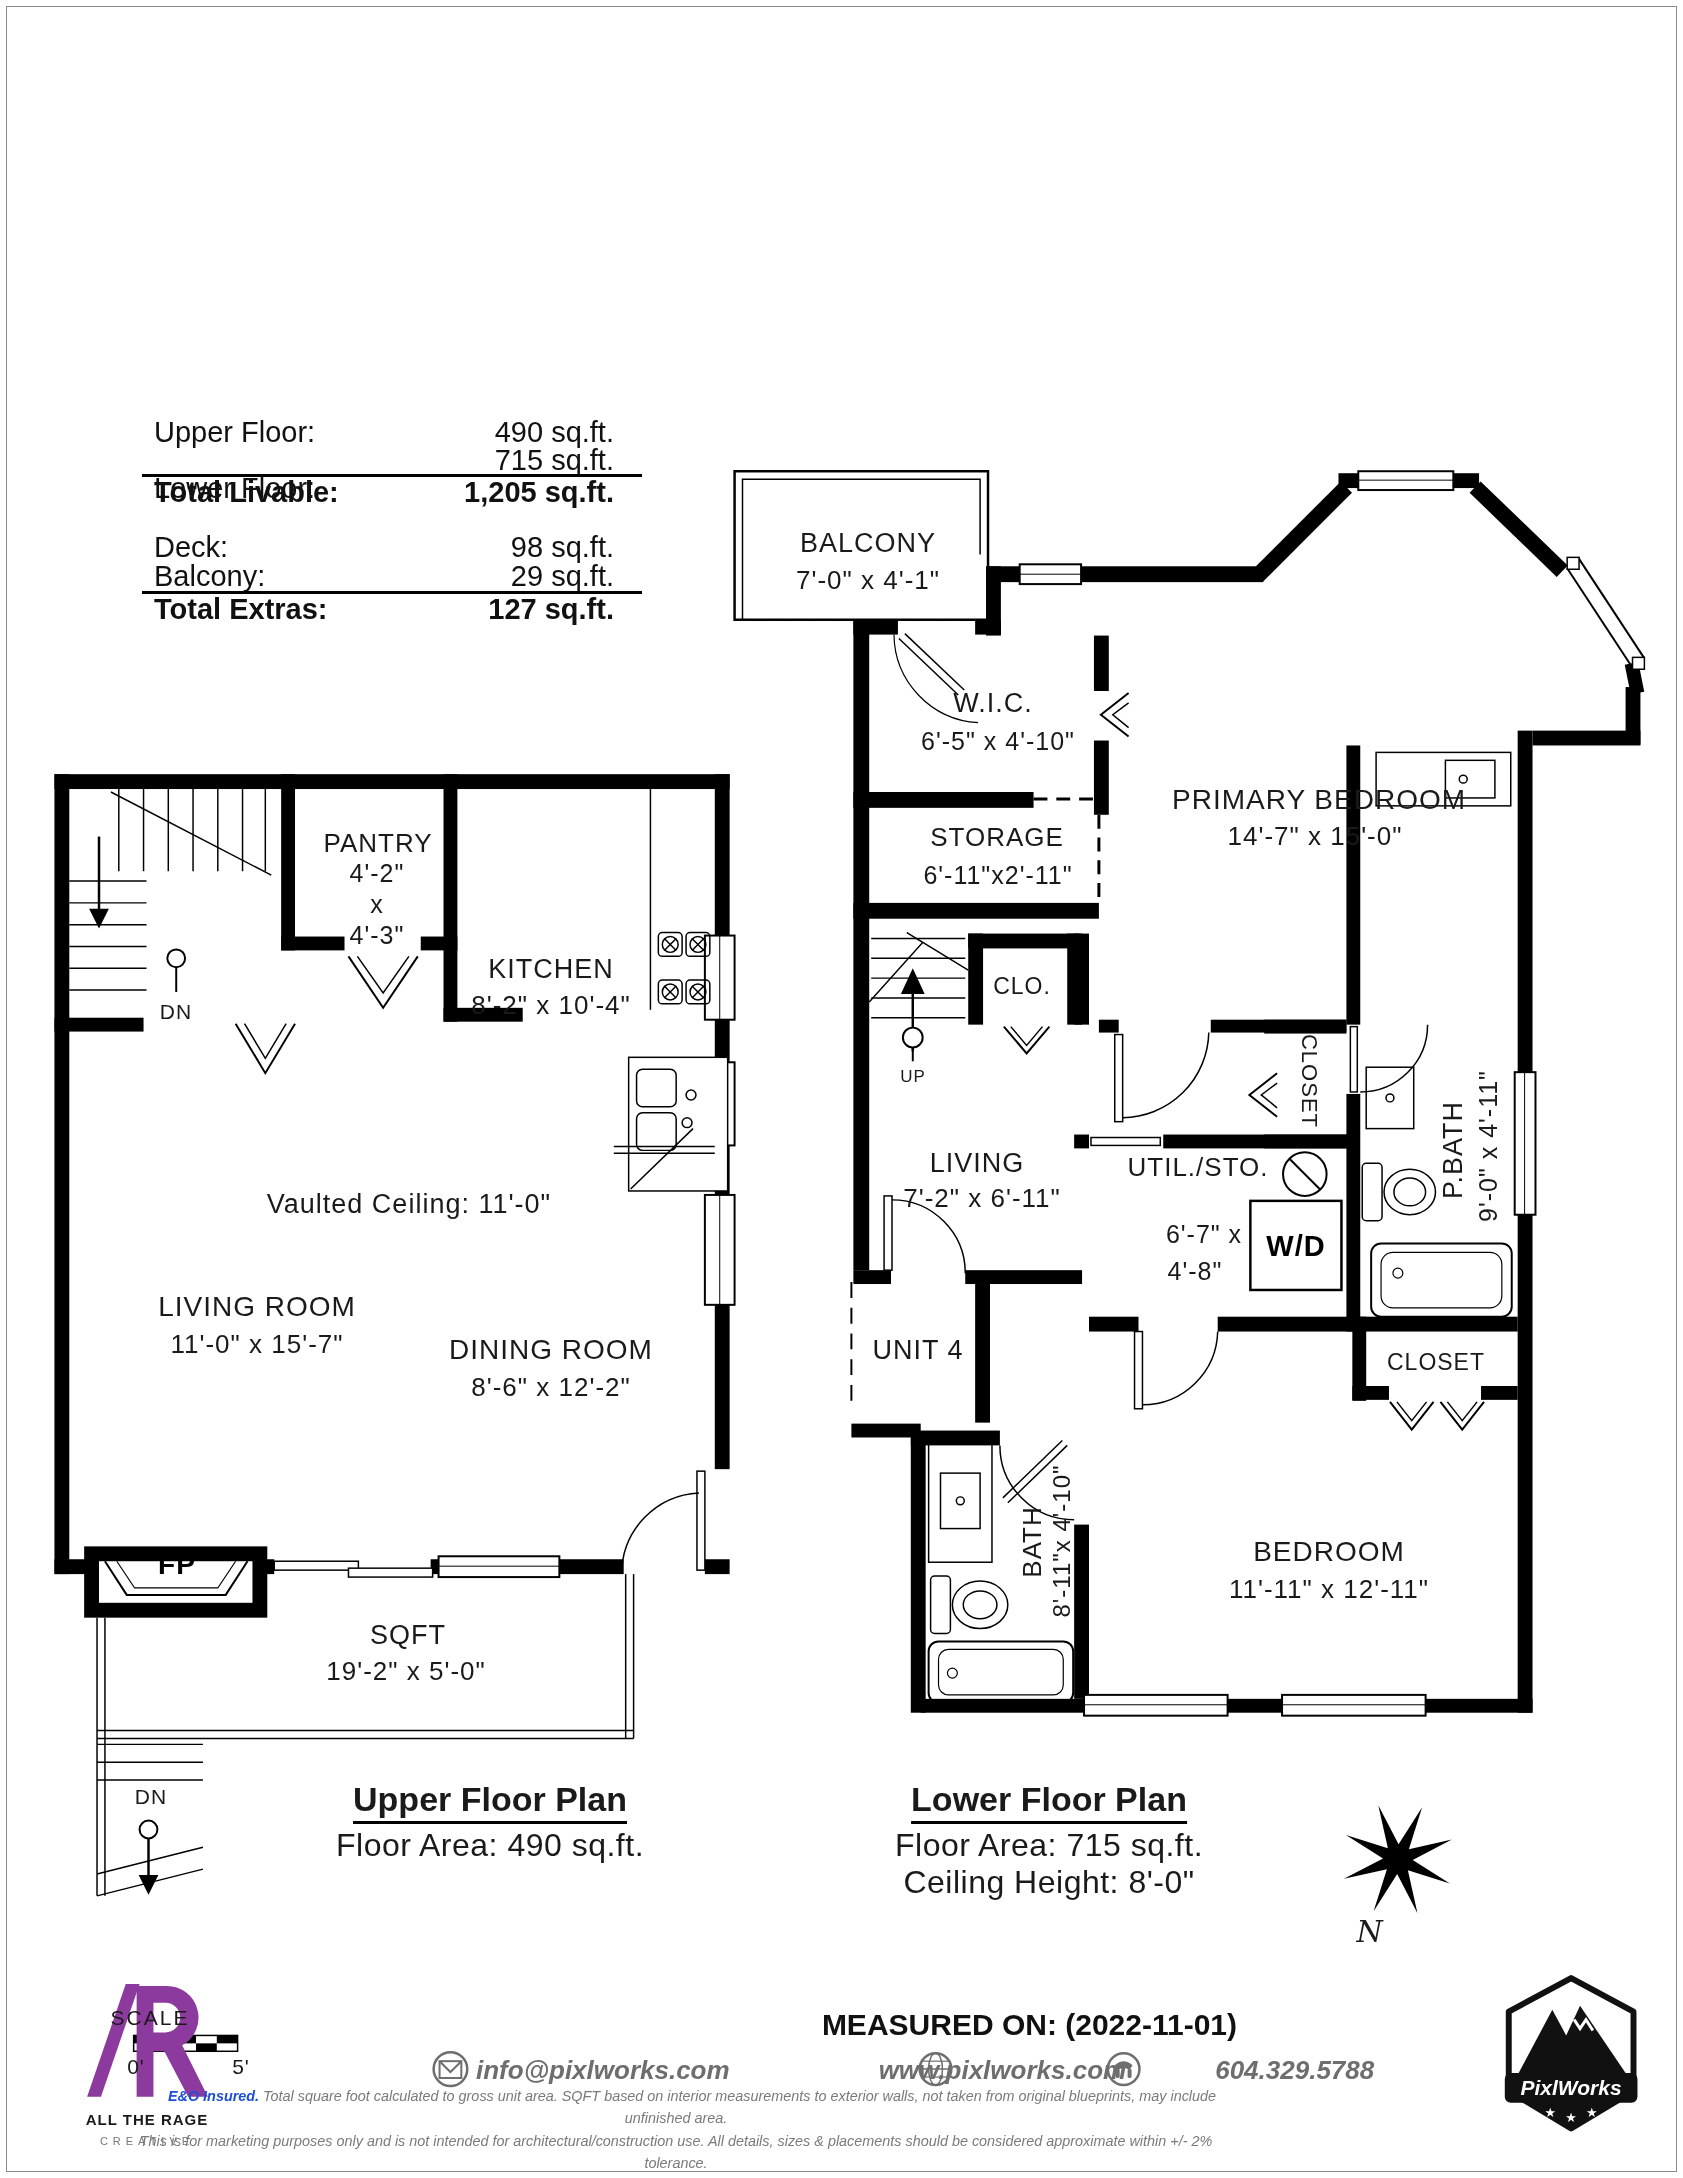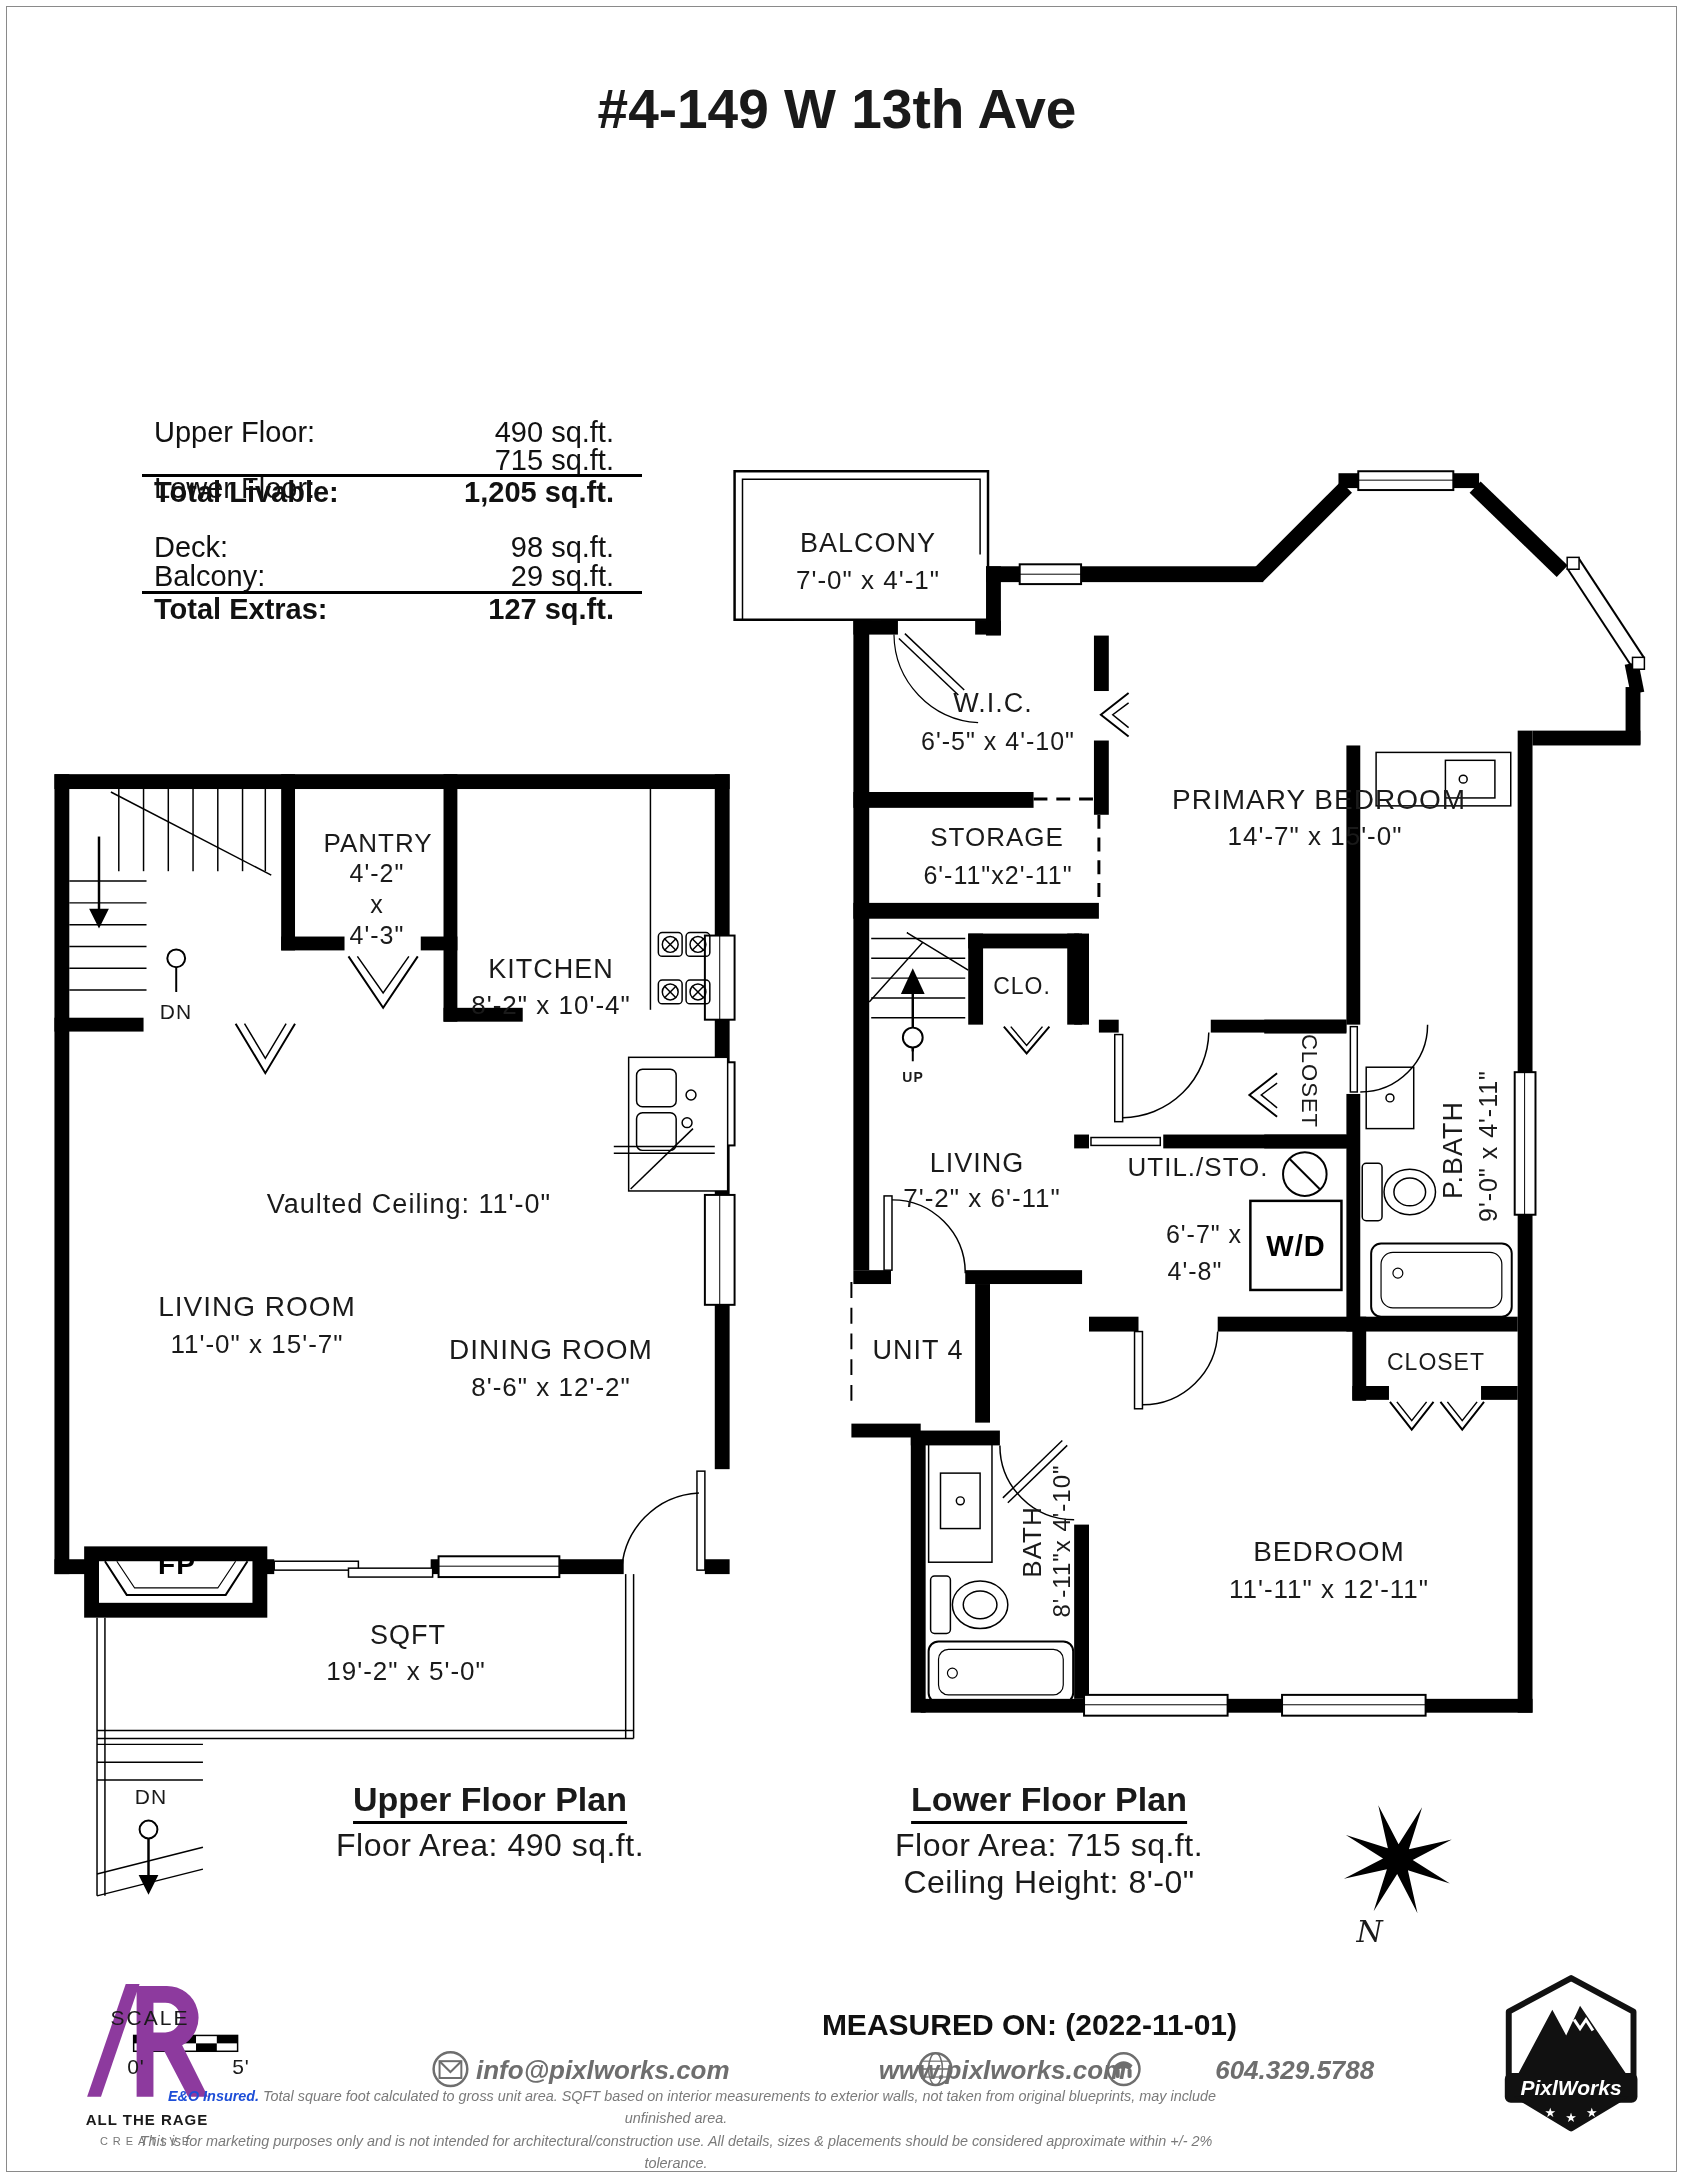--- a/index.html
+++ b/index.html
@@ -372,21 +372,20 @@
       <polygon points="1534,2094 1568,2030 1582,2056 1596,2026 1642,2094" fill="#111"></polygon>
       <polyline points="1590,2040 1596,2049 1602,2040 1609,2051" stroke="#fff" stroke-width="3" fill="none"></polyline>
       <rect x="1520" y="2094" width="134" height="30" rx="6" fill="#111"></rect>
       <polygon points="1529,2118 1645,2118 1587,2148" fill="#111"></polygon>
       <text x="1560" y="2138" font-size="13" fill="#fff">★</text>
       <text x="1581" y="2143" font-size="13" fill="#fff">★</text>
       <text x="1602" y="2138" font-size="13" fill="#fff">★</text>
     </g>
   </svg>
 
-  <div class="lbl title" style="left:837px;top:109px;">#4-149 W 13th Ave</div>
 
   <div class="tl" style="top:432px;">Upper Floor:</div>
   <div class="tv" style="top:432px;">490 sq.ft.</div>
   <div class="tl" style="top:488px;">Lower Floor:</div>
   <div class="tv" style="top:460px;">715 sq.ft.</div>
   <div class="rule" style="top:474px;"></div>
   <div class="tl b" style="top:492px;">Total Livable:</div>
   <div class="tv b" style="top:492px;margin-left:21px;">1,205 sq.ft.</div>
   <div class="tl" style="top:547px;">Deck:</div>
   <div class="tv" style="top:547px;">98 sq.ft.</div>
@@ -414,21 +413,21 @@
   <div class="lbl" style="left:151px;top:1797px;font-size:21px;">DN</div>
 
   <div class="lbl" style="left:868px;top:543px;font-size:27px;">BALCONY</div>
   <div class="lbl" style="left:868px;top:580px;font-size:26px;">7'-0" x 4'-1"</div>
   <div class="lbl" style="left:993px;top:703px;font-size:27px;">W.I.C.</div>
   <div class="lbl" style="left:998px;top:741px;font-size:25px;">6'-5" x 4'-10"</div>
   <div class="lbl" style="left:997px;top:837px;font-size:26px;">STORAGE</div>
   <div class="lbl" style="left:998px;top:875px;font-size:25px;">6'-11"x2'-11"</div>
   <div class="lbl" style="left:1319px;top:800px;font-size:28px;">PRIMARY BEDROOM</div>
   <div class="lbl" style="left:1315px;top:836px;font-size:26px;">14'-7" x 15'-0"</div>
-  <div class="lbl" style="left:913px;top:1077px;font-size:14px;font-weight:bold;">UP</div>
+  <div class="lbl" style="left:913px;top:1077px;font-size:17px;">UP</div>
   <div class="lbl" style="left:1022px;top:986px;font-size:23px;">CLO.</div>
   <div class="lbl" style="left:977px;top:1163px;font-size:27px;">LIVING</div>
   <div class="lbl" style="left:982px;top:1198px;font-size:26px;">7'-2" x 6'-11"</div>
   <div class="lbl" style="left:1198px;top:1167px;font-size:26px;">UTIL./STO.</div>
   <div class="lbl" style="left:1204px;top:1234px;font-size:25px;">6'-7" x</div>
   <div class="lbl" style="left:1195px;top:1271px;font-size:25px;">4'-8"</div>
   <div class="lbl b" style="left:1296px;top:1246px;font-size:29px;color:#000;">W/D</div>
   <div class="lbl rot90" style="left:1309px;top:1081px;font-size:22px;">CLOSET</div>
   <div class="lbl rotn90" style="left:1453px;top:1150px;font-size:27px;">P.BATH</div>
   <div class="lbl rotn90" style="left:1488px;top:1146px;font-size:25px;">9'-0" x 4'-11"</div>

